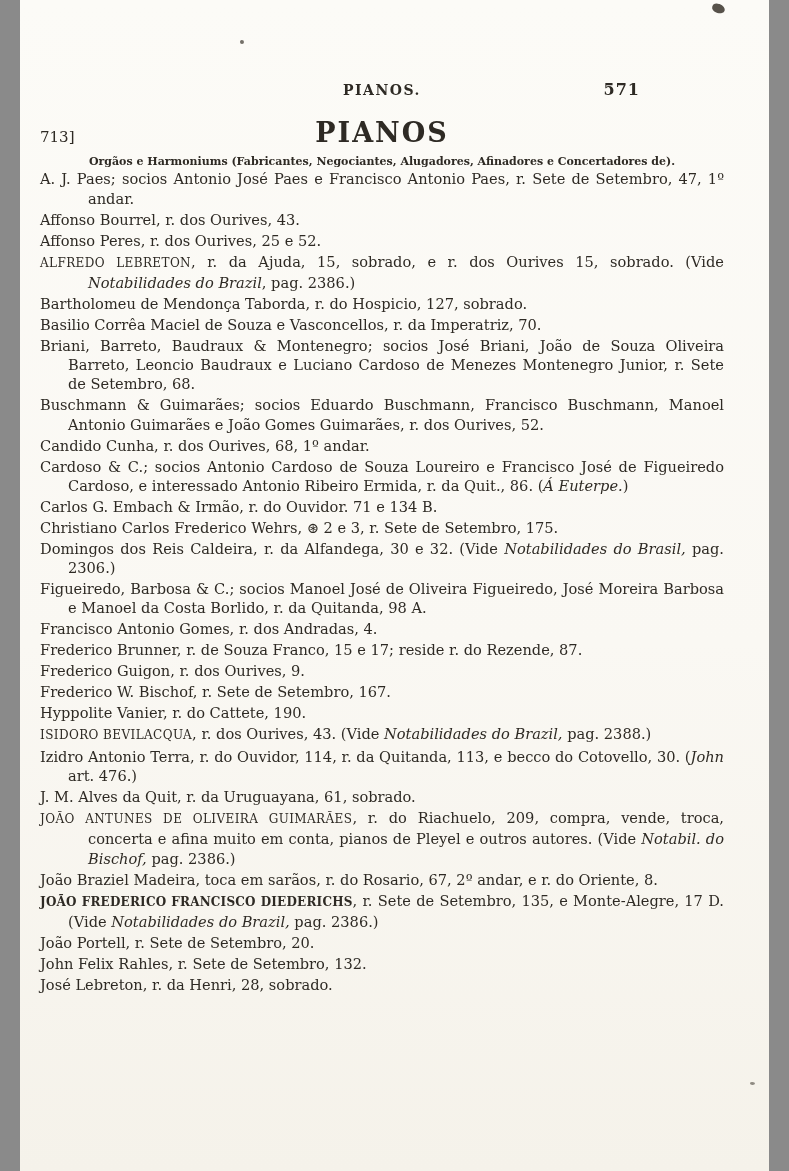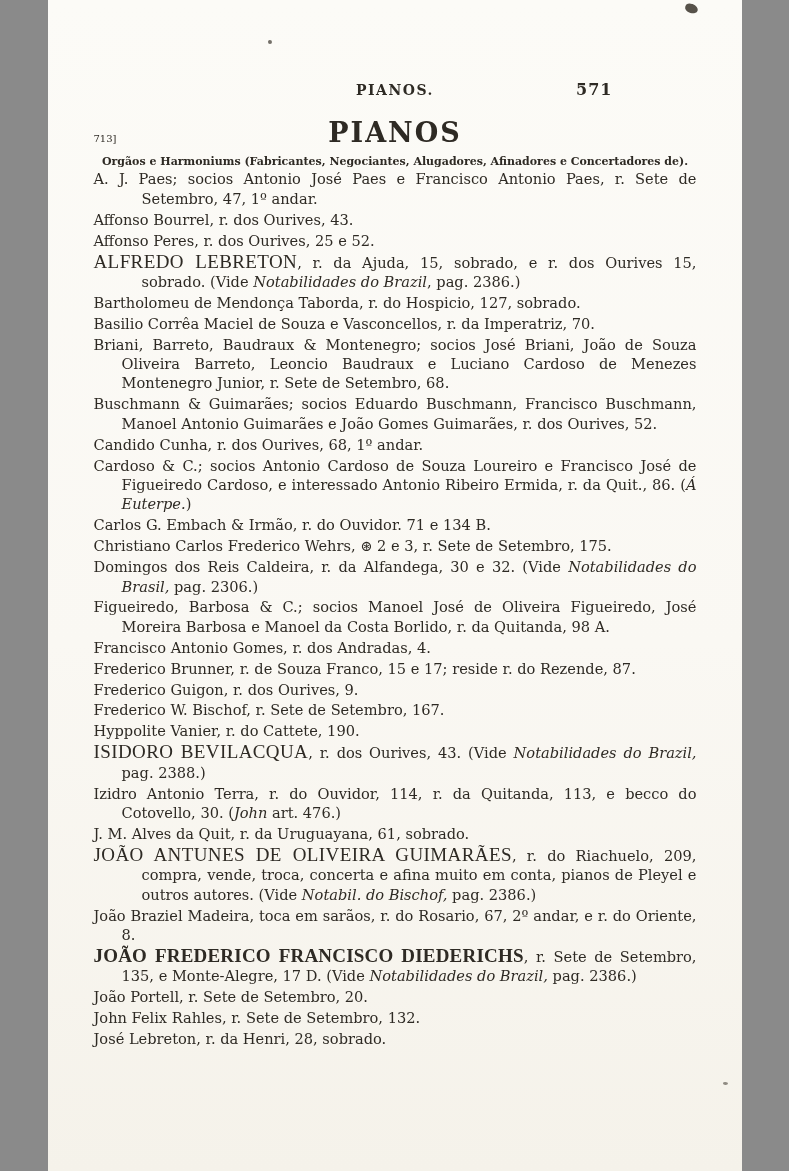--- a/index.html
+++ b/index.html
@@ -2,25 +2,25 @@
 <html><head>
 <meta charset="utf-8">
 <style>
   html, body {
     margin: 0;
     padding: 0;
     background: #8a8a8a;
   }
   .page {
     position: relative;
-    width: 694px;
+    width: 749px;
     height: 1171px;
     margin: 0 auto;
     box-sizing: border-box;
-    padding: 80px 45px 30px 46px;
+    padding: 80px 45px 30px 20px;
     background: linear-gradient(180deg, #fcfbf7 0%, #faf8f3 55%, #f5f2ea 100%);
     font-family: "DejaVu Serif", "Liberation Serif", serif;
     color: #2e2a24;
     overflow: hidden;
   }
   
   .head-row {
     display: grid;
     grid-template-columns: 1fr auto 1fr;
     align-items: baseline;
@@ -42,21 +42,21 @@
     letter-spacing: 1px;
   }
   .title-row {
     display: grid;
     grid-template-columns: 1fr auto 1fr;
     align-items: baseline;
   }
   .column-ref {
     grid-column: 1;
     justify-self: start;
-    font-size: 10px;
+    font-size: 15px;
   }
   .page-title {
     grid-column: 2;
     font-size: 27px;
     font-weight: bold;
     letter-spacing: 2px;
     text-align: center;
     transform: scaleY(1.05);
   }
   .subtitle {
@@ -76,21 +76,21 @@
     text-indent: -28px;
     font-size: 14.6px;
     line-height: 19.4px;
     text-align: justify;
   }
   .entry.deep {
     padding-left: 48px;
     text-indent: -48px;
   }
   .it { font-style: italic; }
-  .nm { font-size: 19px; letter-spacing: 0.4px; font-family: Liberation Serif, serif; }
+  .nm { font-size: 12px; letter-spacing: 0.4px; }
   .nm.b { font-weight: bold; letter-spacing: 0.2px; }
   
   .artifact {
     position: absolute;
     background: #3a342c;
     border-radius: 45% 55% 50% 50%;
   }
   .artifact.a1 { top: 4px;  right: 44px;  width: 13px; height: 9px; transform: rotate(18deg); opacity: .85; }
   .artifact.a2 { top: 40px; left: 220px;  width: 4px;  height: 4px; opacity: .7; }
   .artifact.a3 { top: 1082px; right: 14px; width: 5px; height: 3px; opacity: .55; }

